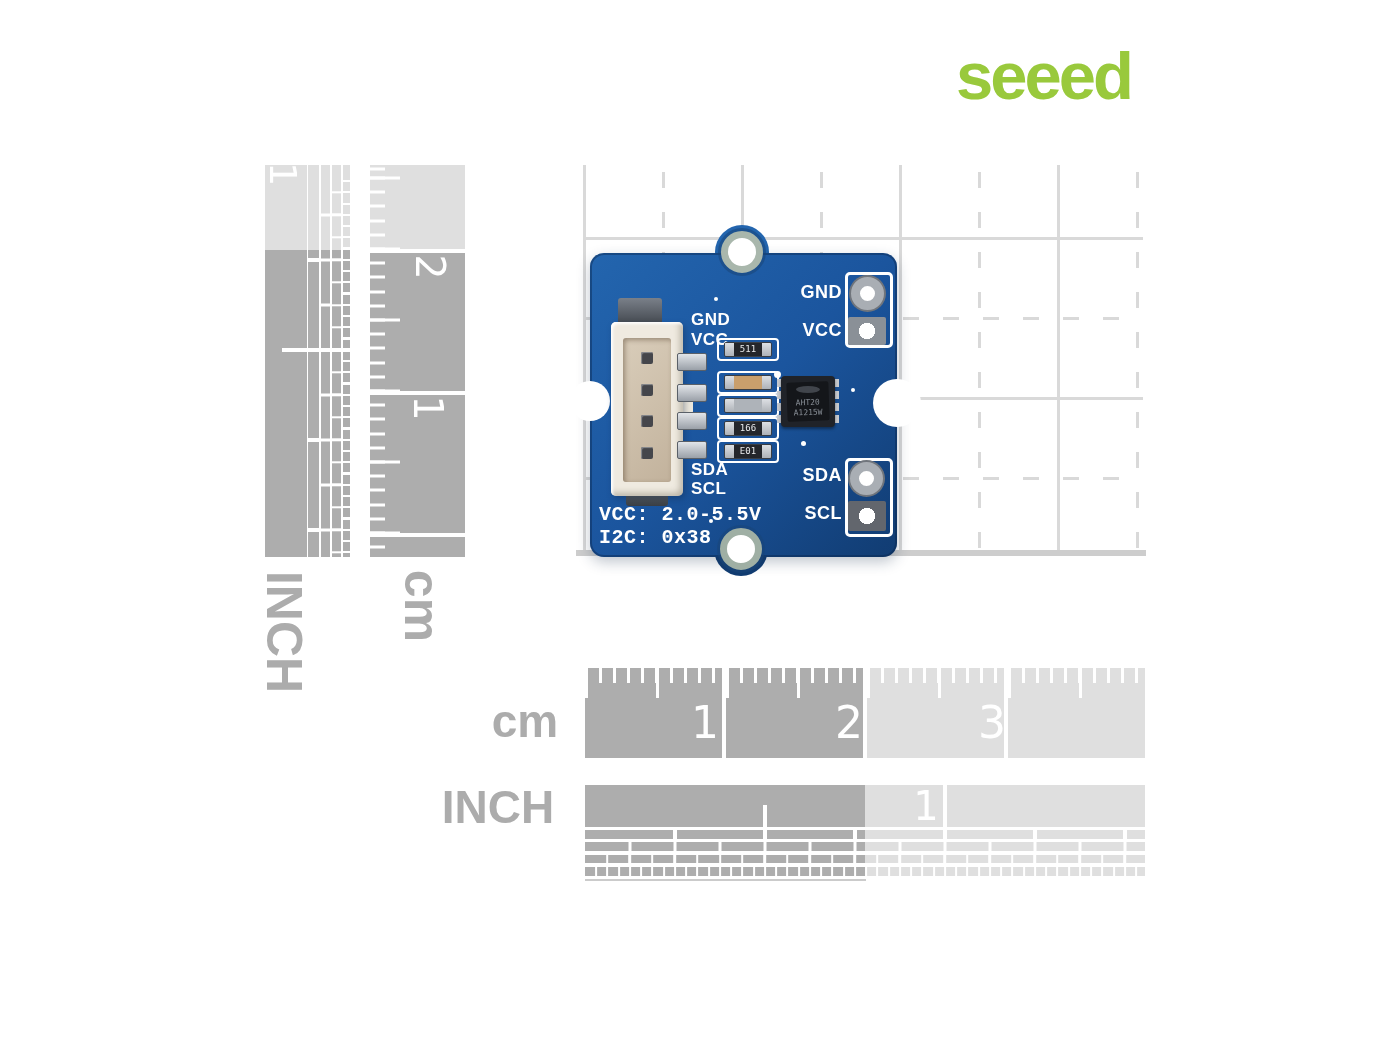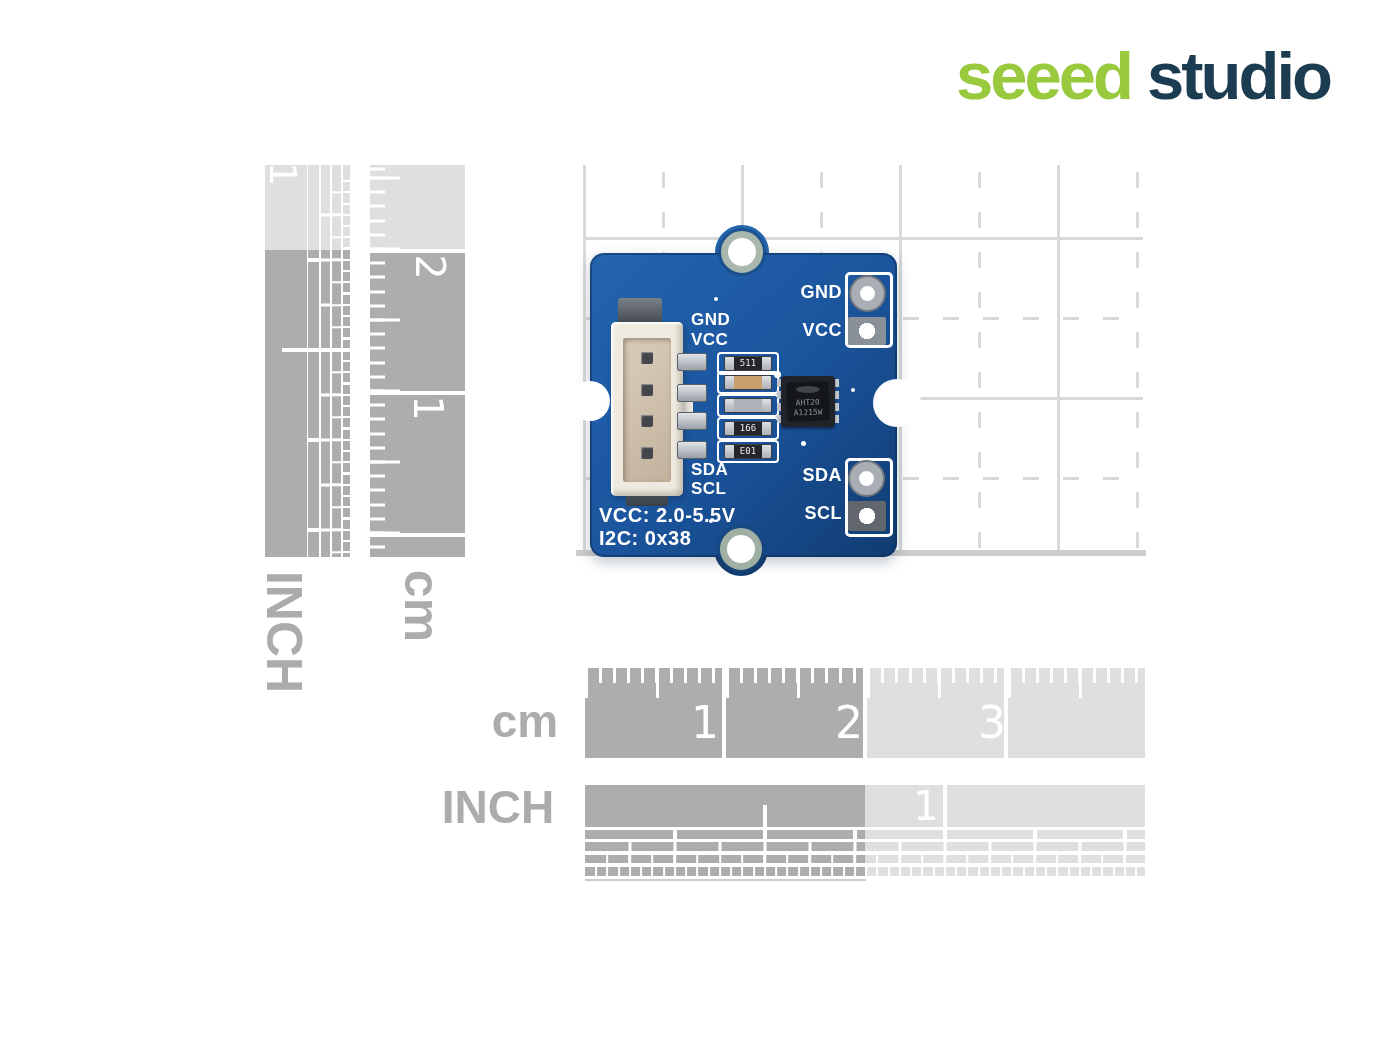--- a/index.html
+++ b/index.html
@@ -32,21 +32,21 @@
   .board{position:absolute;left:575px;top:253px;width:307px;height:304px;border-radius:14px;
          background:linear-gradient(135deg,var(--pcb-light,#2365AE) 0%,var(--pcb,#1B559E) 50%,var(--pcb-dark,#113C72) 100%);
          box-shadow:0 5px 14px rgba(30,50,80,.28), inset 0 0 0 2px rgba(10,40,80,.45);}
   .tab{position:absolute;width:54px;height:54px;border-radius:50%;}
   .hole{position:absolute;width:28px;height:28px;border-radius:50%;background:#fff;
         border:7px solid #A9B7AC;box-shadow:0 0 0 3px rgba(25,70,120,.55);}
   .notch{position:absolute;background:#fff;border-radius:50%;}
   .silk{position:absolute;color:var(--silk,#fff);font-weight:bold;font-size:17px;line-height:1;
         letter-spacing:.5px;}
   .silk.r{width:42px;text-align:right;font-size:18px;}
-  .spec{position:absolute;color:var(--silk,#fff);font-family:Liberation Sans, sans-serif;
+  .spec{position:absolute;color:var(--silk,#fff);font-family:Liberation Mono, monospace;
         font-weight:bold;font-size:20px;line-height:1;letter-spacing:.5px;}
   .padbox{position:absolute;width:48px;border:3px solid #fff;border-radius:5px;box-sizing:border-box;}
   .donut{position:absolute;width:15px;height:15px;border-radius:50%;background:#fff;
          border:9px solid #A9AEB4;box-shadow:0 0 0 2px #70757C;}
   .sqpad{position:absolute;width:38px;height:28px;border-radius:2px;}
   .rbox{position:absolute;left:702px;width:62px;height:23px;border:2px solid #fff;border-radius:4px;
         box-sizing:border-box;display:flex;align-items:center;justify-content:center;}
   .comp{display:flex;width:48px;height:15px;border-radius:2px;overflow:hidden;border:1px solid #3A3E44;box-sizing:border-box;}
   .cap{width:9px;background:linear-gradient(#DDE0E4,#AEB2B8);}
   .mid{flex:1;display:flex;align-items:center;justify-content:center;
@@ -57,21 +57,20 @@
        box-shadow:inset 1px 1px 1px #8B8D92;}
   .via{position:absolute;background:#fff;border-radius:50%;}
 </style>
 </head>
 <body>
 
 <div id="canvas">
 
   <div class="logo">
     <span class="g">seeed</span>
-    <span class="n">studio</span>
   </div>
 
   <div>
     <div class="gv" style="left:568px"></div>
     <div class="gv" style="left:726px"></div>
     <div class="gv" style="left:884px"></div>
     <div class="gv" style="left:1042px"></div>
     <div class="gvd" style="left:647px"></div>
     <div class="gvd" style="left:805px"></div>
     <div class="gvd" style="left:963px"></div>
@@ -145,21 +144,21 @@
       <div class="leg" style="left:662px;top:384px"></div>
       <div class="leg" style="left:662px;top:412px"></div>
       <div class="leg" style="left:662px;top:441px"></div>
     </div>
 
     <div class="silk" style="left:676px;top:311px">GND</div>
     <div class="silk" style="left:676px;top:331px">VCC</div>
     <div class="silk" style="left:676px;top:461px">SDA</div>
     <div class="silk" style="left:676px;top:480px">SCL</div>
 
-    <div class="rbox" style="top:352px">
+    <div class="rbox" style="top:338px">
       <div class="comp">
           <div class="cap"></div>
           <div class="mid" style="background:#24262B">511</div>
           <div class="cap"></div>
         </div>
     </div>
     <div class="rbox" style="top:371px">
       <div class="comp">
           <div class="cap"></div>
           <div class="mid" style="background:#C99F6C"></div>

